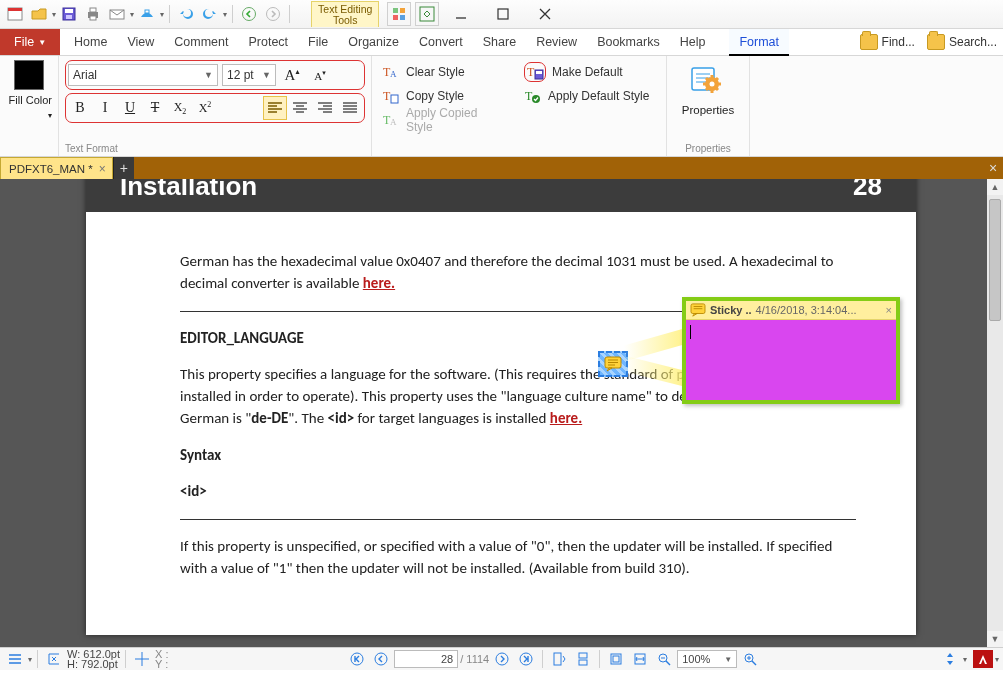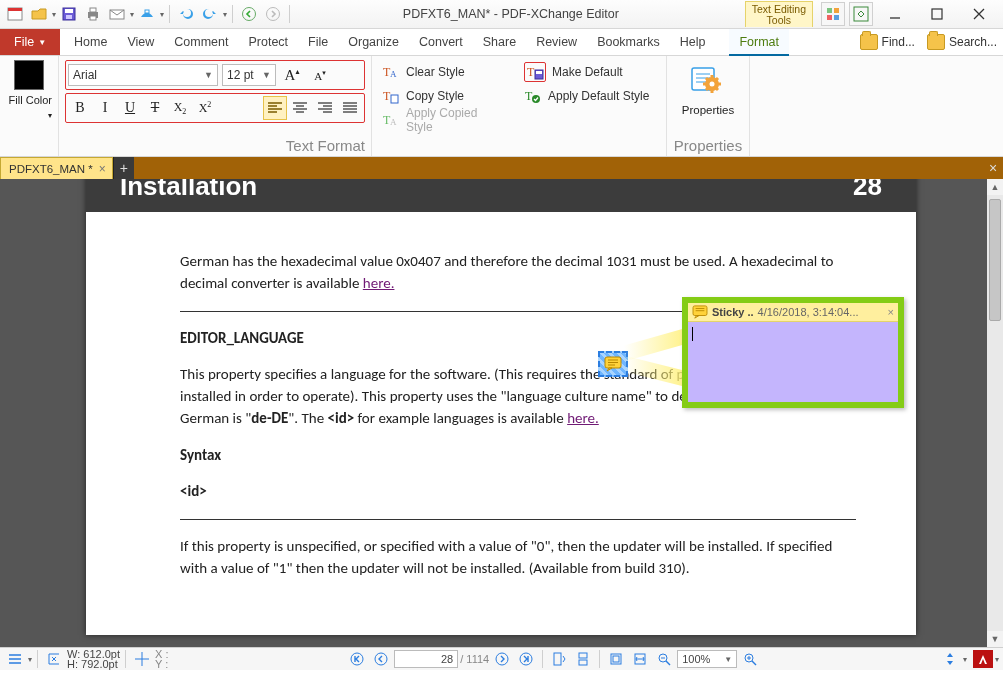--- a/index.html
+++ b/index.html
@@ -11,58 +11,58 @@
 .vsep{width:1px;height:18px;background:#cfcfcf;margin:0 3px}
 .title{flex:1;text-align:center;font-size:12.5px;color:#444}
 .toolstab{background:#fff6c8;border:1px solid #e6d36a;border-bottom:none;padding:2px 6px 1px;margin-left:16px;text-align:center;font-size:10.5px;line-height:11px;color:#7a5b00}
 .winbtn{width:40px;height:22px;display:flex;align-items:center;justify-content:center;color:#555}
 .rightqat{display:flex;gap:4px;margin-left:6px}
 .rightqat .sq{width:22px;height:22px;border:1px solid #d0d0d0;background:#f7f7f7;display:flex;align-items:center;justify-content:center}
 
 .tabstrip{height:26px;background:#fff;border-bottom:1px solid #d7d7d7;display:flex;align-items:stretch}
 .filetab{background:#c0392b;color:#fff;padding:0 14px;display:flex;align-items:center;font-size:12.5px;margin-right:4px}
 .rtab{padding:0 10px;display:flex;align-items:center;font-size:12.5px;color:#444}
-.rtab.active{color:#4d7c0f;border-bottom:2px solid #0369a1;margin-bottom:-1px;background:#f7fbff}
+.rtab.active{color:#1d4ed8;border-bottom:2px solid #000000;margin-bottom:-1px;background:#f7fbff}
 .tabstrip .spacer{flex:1}
 .findbtn{display:flex;align-items:center;gap:4px;padding:0 6px;color:#333}
 .folder-ico{width:16px;height:14px;background:#f5c34a;border:1px solid #c89a22;border-radius:2px;position:relative}
 .folder-ico::before{content:"";position:absolute;top:-4px;left:1px;width:7px;height:4px;background:#f5c34a;border:1px solid #c89a22;border-bottom:none;border-radius:2px 2px 0 0}
 
 .ribbon{height:100px;background:#fbfbfb;border-bottom:1px solid #d7d7d7;display:flex;align-items:stretch}
 .rgroup{border-right:1px solid #e2e2e2;padding:4px 6px 2px;display:flex;flex-direction:column}
-.rgroup .glabel{text-align:right;font-size:15px;color:#888;margin-top:auto}
+.rgroup .glabel{text-align:left;font-size:10px;color:#888;margin-top:auto}
 .fillcolor{width:46px;align-items:center}
 .blackbox{width:28px;height:28px;background:#000;border:1px solid #666}
-.redbox{border:1.5px solid #d33;border-radius:2px;padding:2px;display:flex;align-items:center;gap:4px}
+.redbox{border:1.5px solid #d33;border-radius:7px;padding:2px;display:flex;align-items:center;gap:4px}
 .combo{border:1px solid #bcbcbc;background:#fff;height:20px;display:flex;align-items:center;padding:0 4px;font-size:12px;color:#333}
 .combo .dd{margin-left:auto;font-size:9px;color:#666}
 .icbtn{width:22px;height:22px;display:flex;align-items:center;justify-content:center;border:1px solid transparent}
 .icbtn.on{background:#fff1c1;border-color:#e6c24a}
 .stylebtn{display:flex;align-items:center;gap:6px;font-size:12px;color:#333;height:24px;padding:0 4px}
 .stylebtn svg{flex:0 0 auto}
 .propico{width:44px;height:44px;display:flex;align-items:center;justify-content:center}
 
 .doctabbar{height:22px;background:#a16207;display:flex;align-items:stretch}
 .doctab{background:#ffe48a;border:1px solid #c5a832;border-bottom:none;color:#333;font-size:11.5px;display:flex;align-items:center;padding:0 6px 0 8px;gap:6px}
 .doctab .x{color:#777;font-size:12px}
 .addtab{width:20px;background:#3a3a3a;color:#ddd;display:flex;align-items:center;justify-content:center;font-size:14px;border-left:1px solid #222}
 .docx{margin-left:auto;width:20px;color:#ddd;display:flex;align-items:center;justify-content:center;font-size:14px}
 
 .workspace{position:relative;height:468px;background:#565656;overflow:hidden}
 .page{position:absolute;left:86px;top:-14px;width:830px;background:#fff;box-shadow:0 0 6px rgba(0,0,0,.6)}
 .pagehdr{background:#3c3c3c;color:#fff;display:flex;padding:6px 34px 10px;font-size:26px;font-weight:600}
 .pagehdr .pno{margin-left:auto}
 .pbody{padding:24px 60px 40px 94px;font-size:15px;line-height:1.45;color:#222;font-family:Calibri,"Segoe UI",sans-serif}
-.pbody a{color:#701a75;font-weight:400}
+.pbody a{color:#b91c1c;font-weight:700}
 .pbody hr{border:none;border-top:1px solid #333;margin:16px 0}
 .pbody h4{margin:0 0 10px;font-size:15px}
 
 .sticky-ico{position:absolute;width:26px;height:22px;display:flex;align-items:center;justify-content:center;border:2px dashed #2b7de0;background:repeating-linear-gradient(45deg,#6fb6ff 0 3px,#a8d4ff 3px 6px)}
 .sticky-ico svg{width:18px;height:16px}
-.popup{position:absolute;width:210px;border:6px solid #84cc16;background:#c4b5fd;box-shadow:2px 2px 4px rgba(0,0,0,.25)}
+.popup{position:absolute;width:210px;border:4px solid #84cc16;background:#d946ef;box-shadow:2px 2px 4px rgba(0,0,0,.25)}
 .popup .phdr{background:#ffef9e;border-bottom:1px solid #e4d46b;display:flex;align-items:center;gap:4px;padding:2px 4px;font-size:11px;color:#444}
 .popup .phdr .pt{font-weight:700}
 .popup .phdr .pd{color:#666}
 .popup .phdr .pc{margin-left:auto;color:#888}
 .popup .pbodytxt{height:72px;padding:4px;font-size:12px}
 .caret{display:inline-block;width:1px;height:14px;background:#000;vertical-align:middle}
 .ray{position:absolute;background:linear-gradient(90deg,rgba(255,240,120,0) 0%,rgba(255,240,120,.85) 100%)}
 
 .vscroll{position:absolute;right:0;top:0;bottom:0;width:16px;background:#e9e9e9;display:flex;flex-direction:column}
 .vscroll .arr{height:16px;display:flex;align-items:center;justify-content:center;color:#666;font-size:9px;background:#f3f3f3}
@@ -141,21 +141,20 @@
       </svg>
     </div>
   <div class="qbtn">
       <svg viewBox="0 0 16 16">
         <circle cx="8" cy="8" r="6.5" fill="none" stroke="#bbb"></circle>
         <path d="M7 5l3 3-3 3" fill="none" stroke="#bbb" stroke-width="1.6"></path>
       </svg>
     </div>
   <div class="vsep"></div>
 
-  <div class="title">PDFXT6_MAN* - PDF-XChange Editor</div>
 
   <div class="toolstab">
     <div>Text Editing</div>
       <div>Tools</div>
   </div>
 
   <div class="rightqat">
     <div class="sq">
         <svg width="16" height="16" viewBox="0 0 16 16">
           <rect x="2" y="2" width="5" height="5" fill="#7bc47f"></rect>
@@ -378,21 +377,21 @@
 <div class="workspace">
   <div class="page">
     <div class="pagehdr">
       <span>Installation</span>
         <span class="pno">28</span>
     </div>
     <div class="pbody">
       <p><span>German has the hexadecimal value 0x0407 and therefore the decimal 1031 must be used. A hexadecimal to decimal converter is available </span><a href="#">here.</a></p>
       <hr>
       <h4>EDITOR_LANGUAGE</h4>
-      <p><span>This property specifies a language for the software. (This requires the standard of product to already be installed in order to operate). This property uses the "language culture name" to define languages. For example German is "</span><b>de-DE</b><span>". The </span><b>&lt;id&gt;</b><span> for example languages is available </span><a href="#">here.</a></p>
+      <p><span>This property specifies a language for the software. (This requires the standard of product to already be installed in order to operate). This property uses the "language culture name" to define languages. For example German is "</span><b>de-DE</b><span>". The </span><b>&lt;id&gt;</b><span> for target languages is installed </span><a href="#">here.</a></p>
       <h4>Syntax</h4>
       <p><b>&lt;id&gt;</b></p>
       <hr>
       <p>If this property is unspecified, or specified with a value of "0", then the updater will be installed.  If specified with a value of "1" then the updater will not be installed. (Available from build 310).</p>
     </div>
   </div>
 
   <div class="sticky-ico" style="left:598px;top:172px">
     <svg viewBox="0 0 18 16">
         <rect x="1" y="1" width="16" height="11" rx="2" fill="#ffd23a" stroke="#b88700"></rect>

